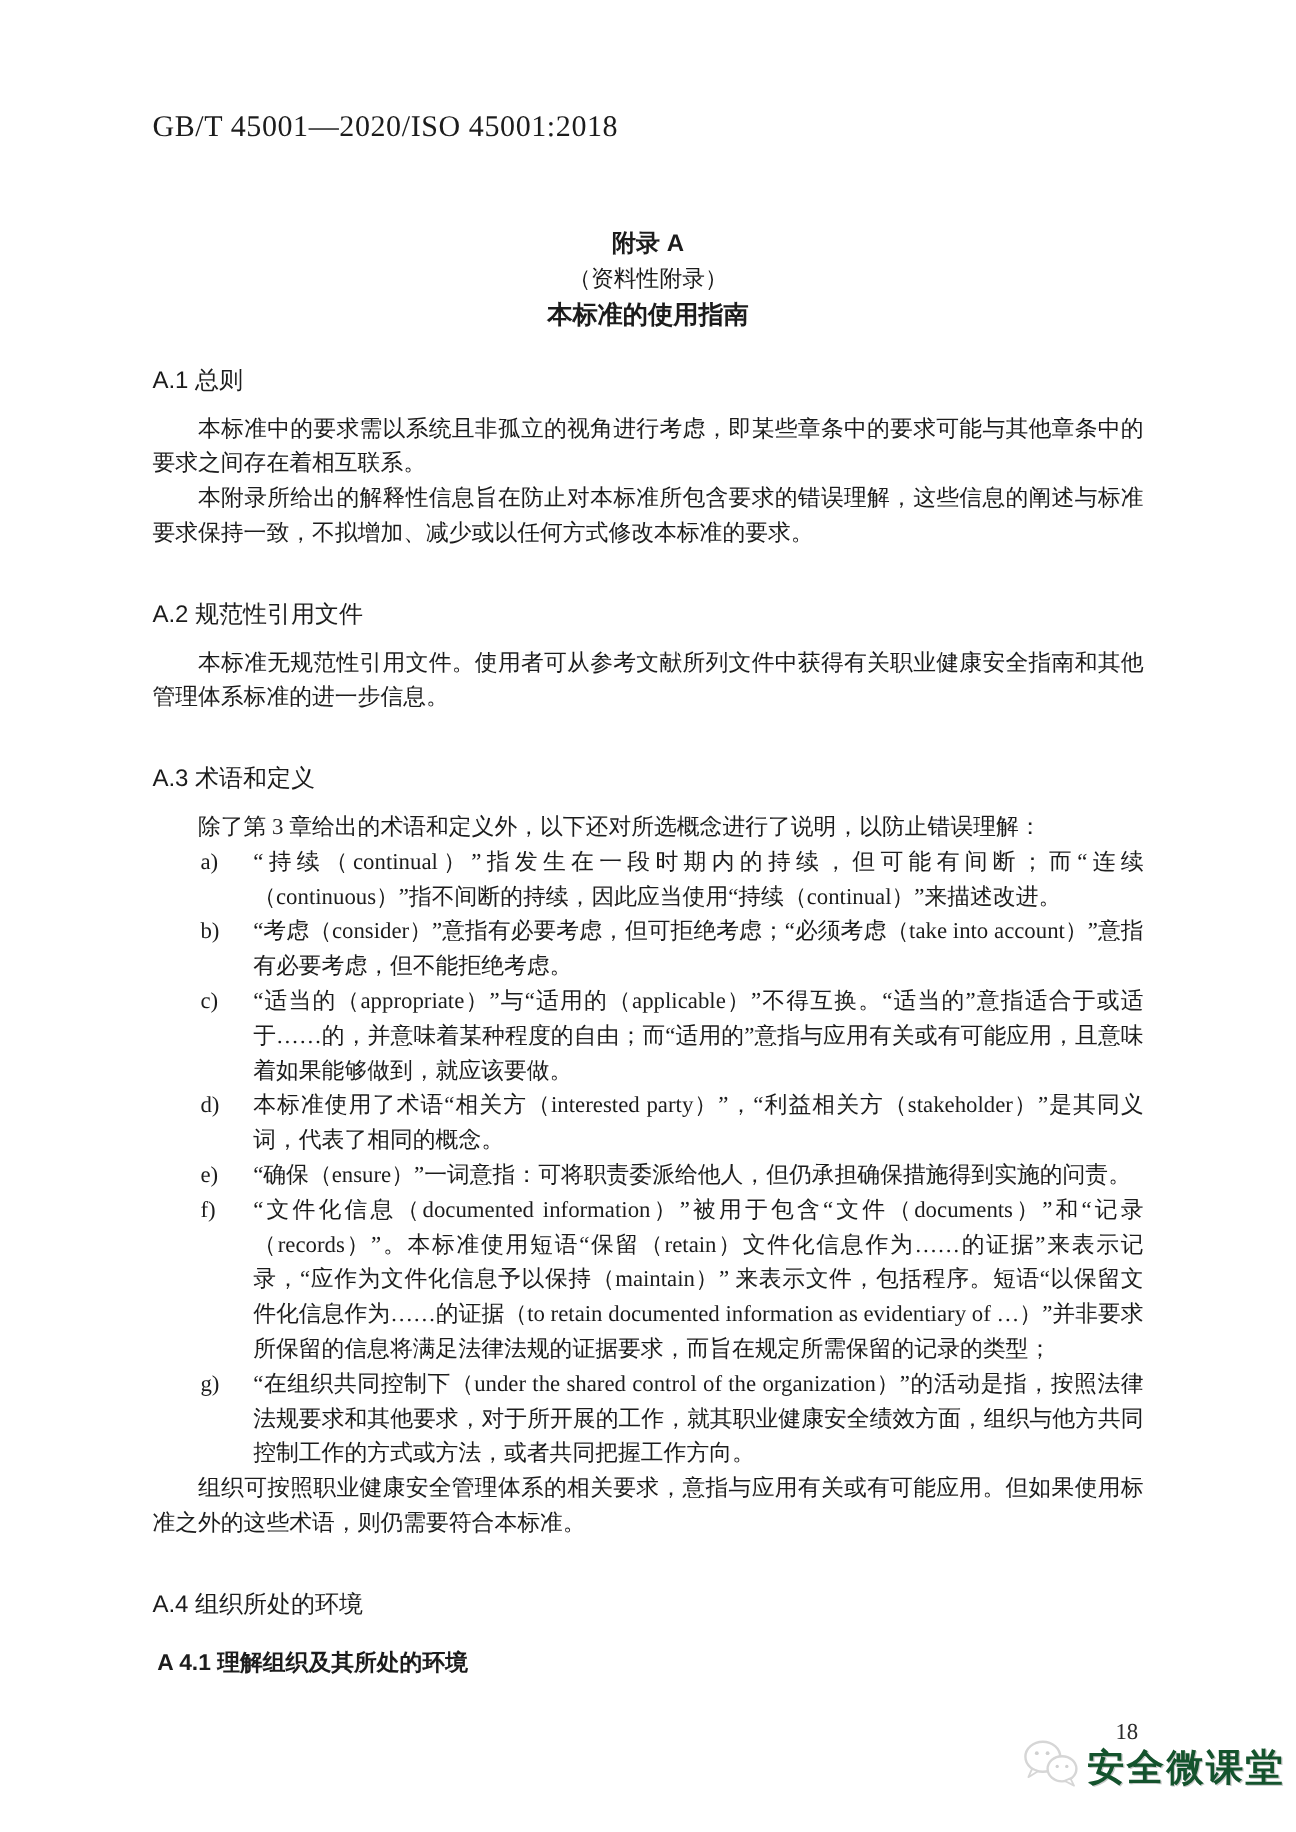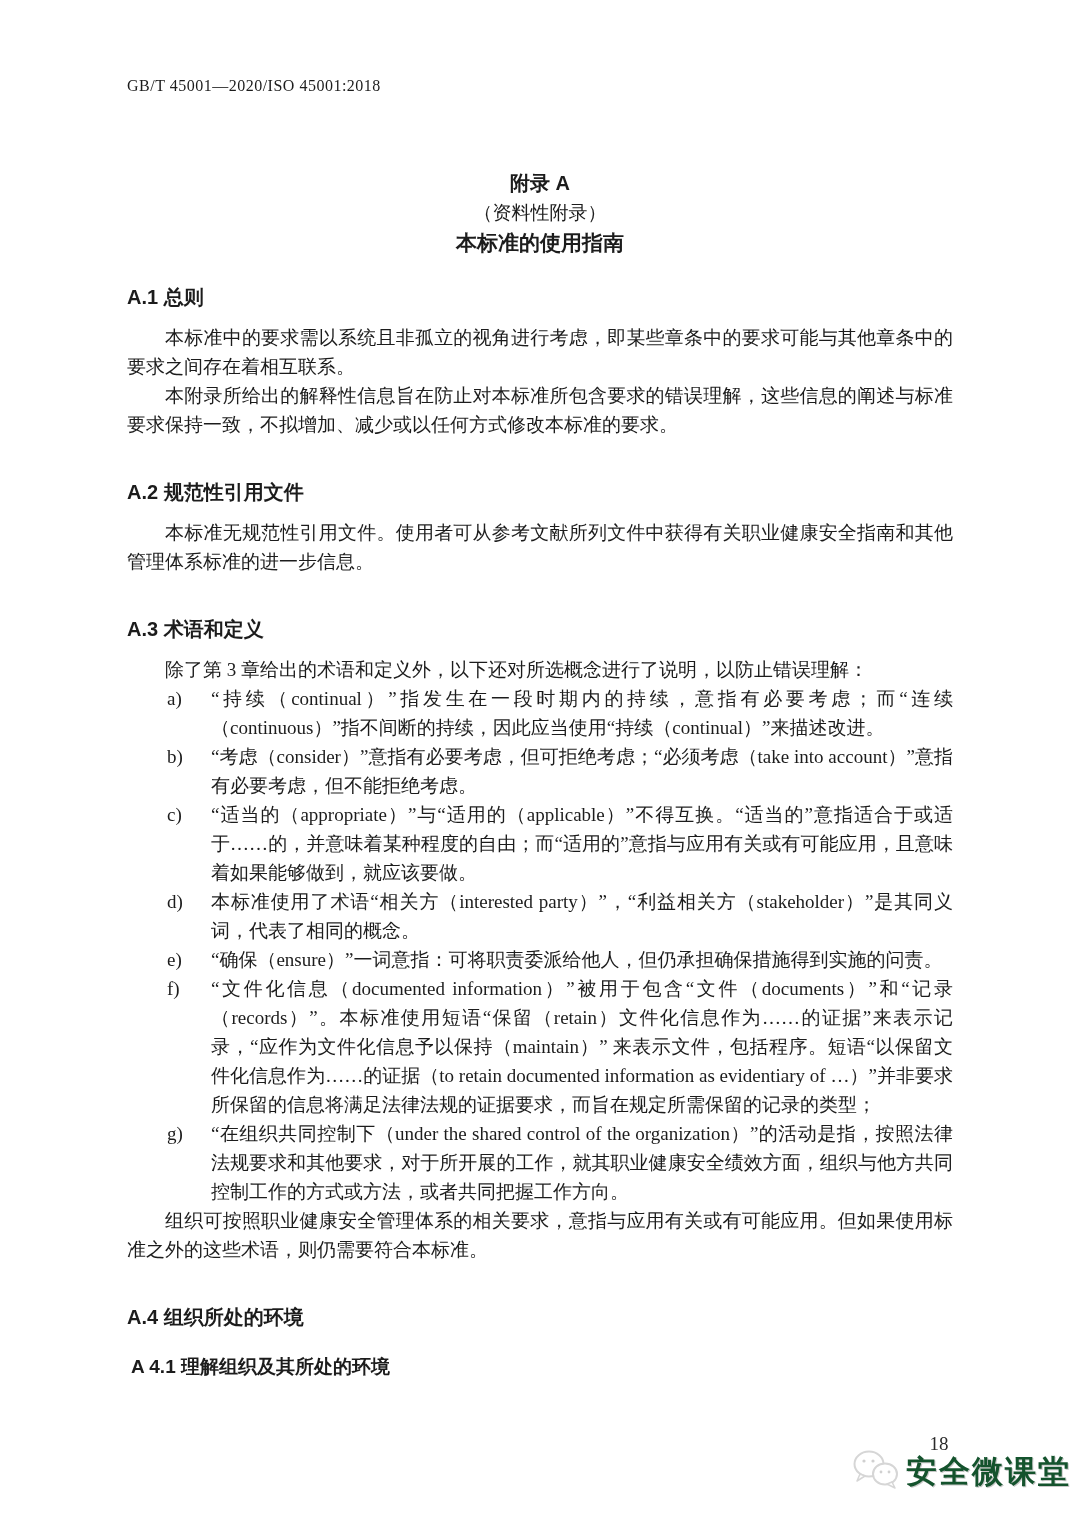--- a/index.html
+++ b/index.html
@@ -13,22 +13,22 @@
     height: 1527px;
     background: #ffffff;
     color: #1c1c1c;
     font-family: "Liberation Serif", "DejaVu Serif", serif;
     overflow: hidden;
   }
   .content {
     padding: 0 127px;
   }
   .doc-header {
-    padding-top: 74px;
-    font-size: 16px;
+    padding-top: 94px;
+    font-size: 25px;
     line-height: 24px;
     letter-spacing: 0.5px;
   }
   .title-block {
     margin-top: 70px;
     text-align: center;
   }
   .title-appendix {
     font-family: "Liberation Sans", "DejaVu Sans", sans-serif;
     font-weight: bold;
@@ -40,21 +40,21 @@
     line-height: 30px;
   }
   .title-subtitle {
     font-family: Liberation Sans, sans-serif;
     font-weight: bold;
     font-size: 21px;
     line-height: 30px;
   }
   .section-heading {
     font-family: "Liberation Sans", "DejaVu Sans", sans-serif;
-    font-weight: bold;
+    font-weight: normal;
     font-size: 20px;
     line-height: 26px;
     margin: 40px 0 13px 0;
   }
   .section-heading.first {
     margin-top: 26px;
   }
   .sub-heading {
     font-family: "Liberation Sans", "DejaVu Sans", sans-serif;
     font-weight: bold;
@@ -132,21 +132,21 @@
 
     <div class="section-heading">A.2 规范性引用文件</div>
     <p class="para">本标准无规范性引用文件。使用者可从参考文献所列文件中获得有关职业健康安全指南和其他管理体系标准的进一步信息。</p>
 
     <div class="section-heading">A.3 术语和定义</div>
     <p class="para">除了第 3 章给出的术语和定义外，以下还对所选概念进行了说明，以防止错误理解：</p>
 
     <div class="term-list">
       <div class="term-item">
         <span class="term-label">a)</span>
-        <span class="term-text">“持续（continual）”指发生在一段时期内的持续，意指有必要考虑；而“连续（continuous）”指不间断的持续，因此应当使用“持续（continual）”来描述改进。</span>
+        <span class="term-text">“持续（continual）”指发生在一段时期内的持续，但可能有间断；而“连续（continuous）”指不间断的持续，因此应当使用“持续（continual）”来描述改进。</span>
       </div>
       <div class="term-item">
         <span class="term-label">b)</span>
         <span class="term-text">“考虑（consider）”意指有必要考虑，但可拒绝考虑；“必须考虑（take into account）”意指有必要考虑，但不能拒绝考虑。</span>
       </div>
       <div class="term-item">
         <span class="term-label">c)</span>
         <span class="term-text">“适当的（appropriate）”与“适用的（applicable）”不得互换。“适当的”意指适合于或适于……的，并意味着某种程度的自由；而“适用的”意指与应用有关或有可能应用，且意味着如果能够做到，就应该要做。</span>
       </div>
       <div class="term-item">

